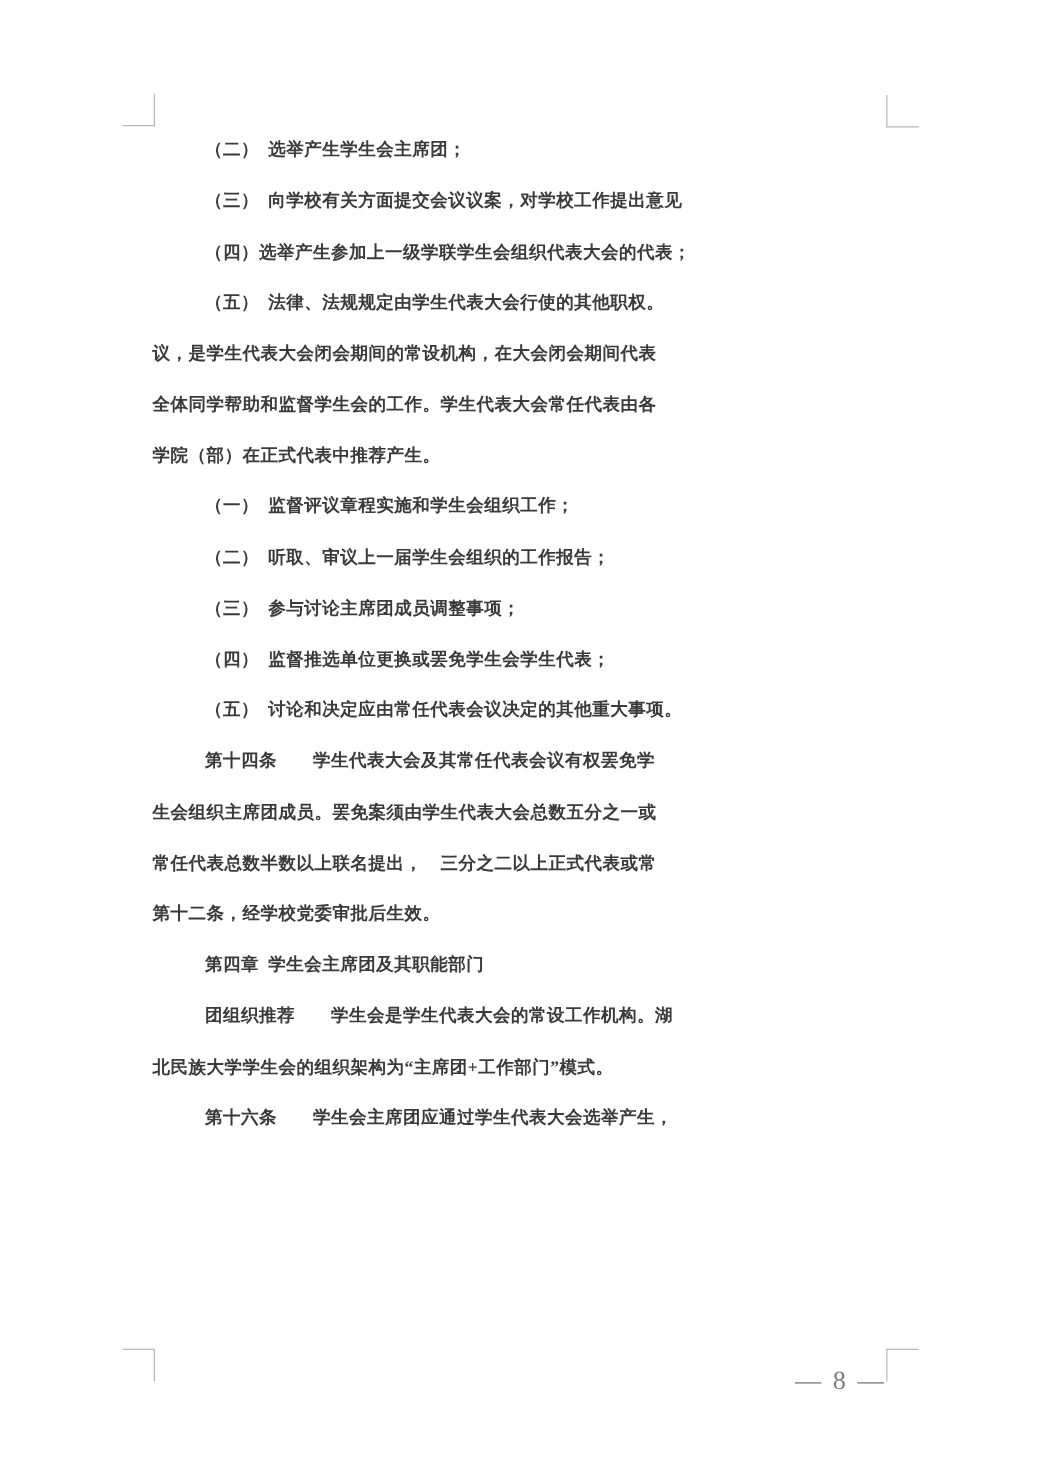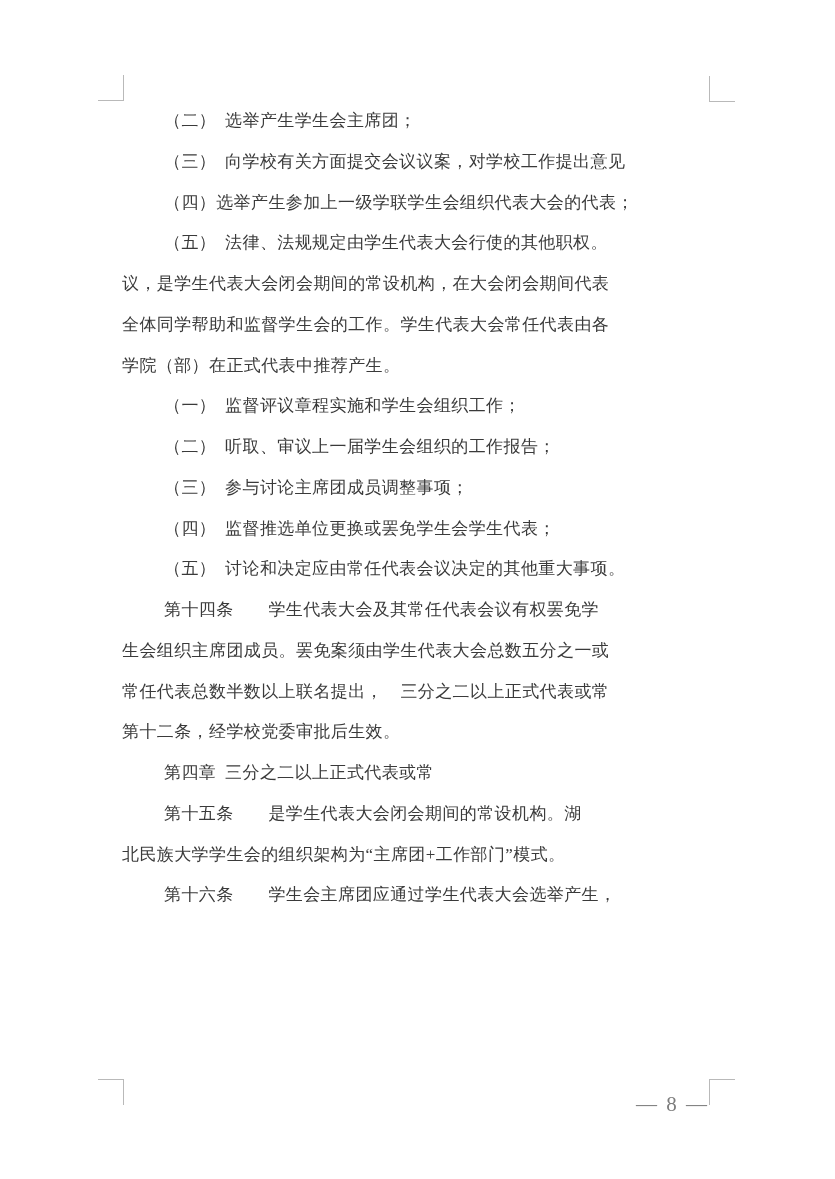--- a/index.html
+++ b/index.html
@@ -19,22 +19,23 @@
   .mark-tl{left:98px;top:75px;border-right:1px solid #b9b9b9;border-bottom:1px solid #b9b9b9;}
   .mark-tr{left:709px;top:76px;border-left:1px solid #b9b9b9;border-bottom:1px solid #b9b9b9;}
   .mark-bl{left:98px;top:1079px;border-right:1px solid #b9b9b9;border-top:1px solid #b9b9b9;}
   .mark-br{left:709px;top:1079px;border-left:1px solid #b9b9b9;border-top:1px solid #b9b9b9;}
   
   .textblock{
     position:absolute;
     left:122px;top:101px;
     width:600px;height:978px;
     color:#3a3a3a;
-    font-size:17px;
+    font-size:14px;
     line-height:40.75px;
+    font-weight:bold;
   }
   .line{
     white-space:pre;       
     height:40.75px;
     letter-spacing:0.4px;
   }
   .line.indent{ text-indent:42px; }
   
   .pagenum{
     position:absolute;
@@ -68,21 +69,21 @@
       <div class="line">学院（部）在正式代表中推荐产生。</div>
       <div class="line indent">（一） 监督评议章程实施和学生会组织工作；</div>
       <div class="line indent">（二） 听取、审议上一届学生会组织的工作报告；</div>
       <div class="line indent">（三） 参与讨论主席团成员调整事项；</div>
       <div class="line indent">（四） 监督推选单位更换或罢免学生会学生代表；</div>
       <div class="line indent">（五） 讨论和决定应由常任代表会议决定的其他重大事项。</div>
       <div class="line indent">第十四条　　学生代表大会及其常任代表会议有权罢免学</div>
       <div class="line">生会组织主席团成员。罢免案须由学生代表大会总数五分之一或</div>
       <div class="line">常任代表总数半数以上联名提出，　三分之二以上正式代表或常</div>
       <div class="line">第十二条，经学校党委审批后生效。</div>
-      <div class="line indent">第四章 三分之二以上正式代表或常</div>
-      <div class="line indent">第十五条　　是学生代表大会闭会期间的常设机构。湖</div>
+      <div class="line indent">第四章 学生会主席团及其职能部门</div>
+      <div class="line indent">团组织推荐　　学生会是学生代表大会的常设工作机构。湖</div>
       <div class="line">北民族大学学生会的组织架构为“主席团+工作部门”模式。</div>
       <div class="line indent">第十六条　　学生会主席团应通过学生代表大会选举产生，</div>
     </div>
 
   <div class="pagenum" style="color: rgb(125, 125, 125);">— 8 —</div>
 
 </div>
 
 </body></html>

